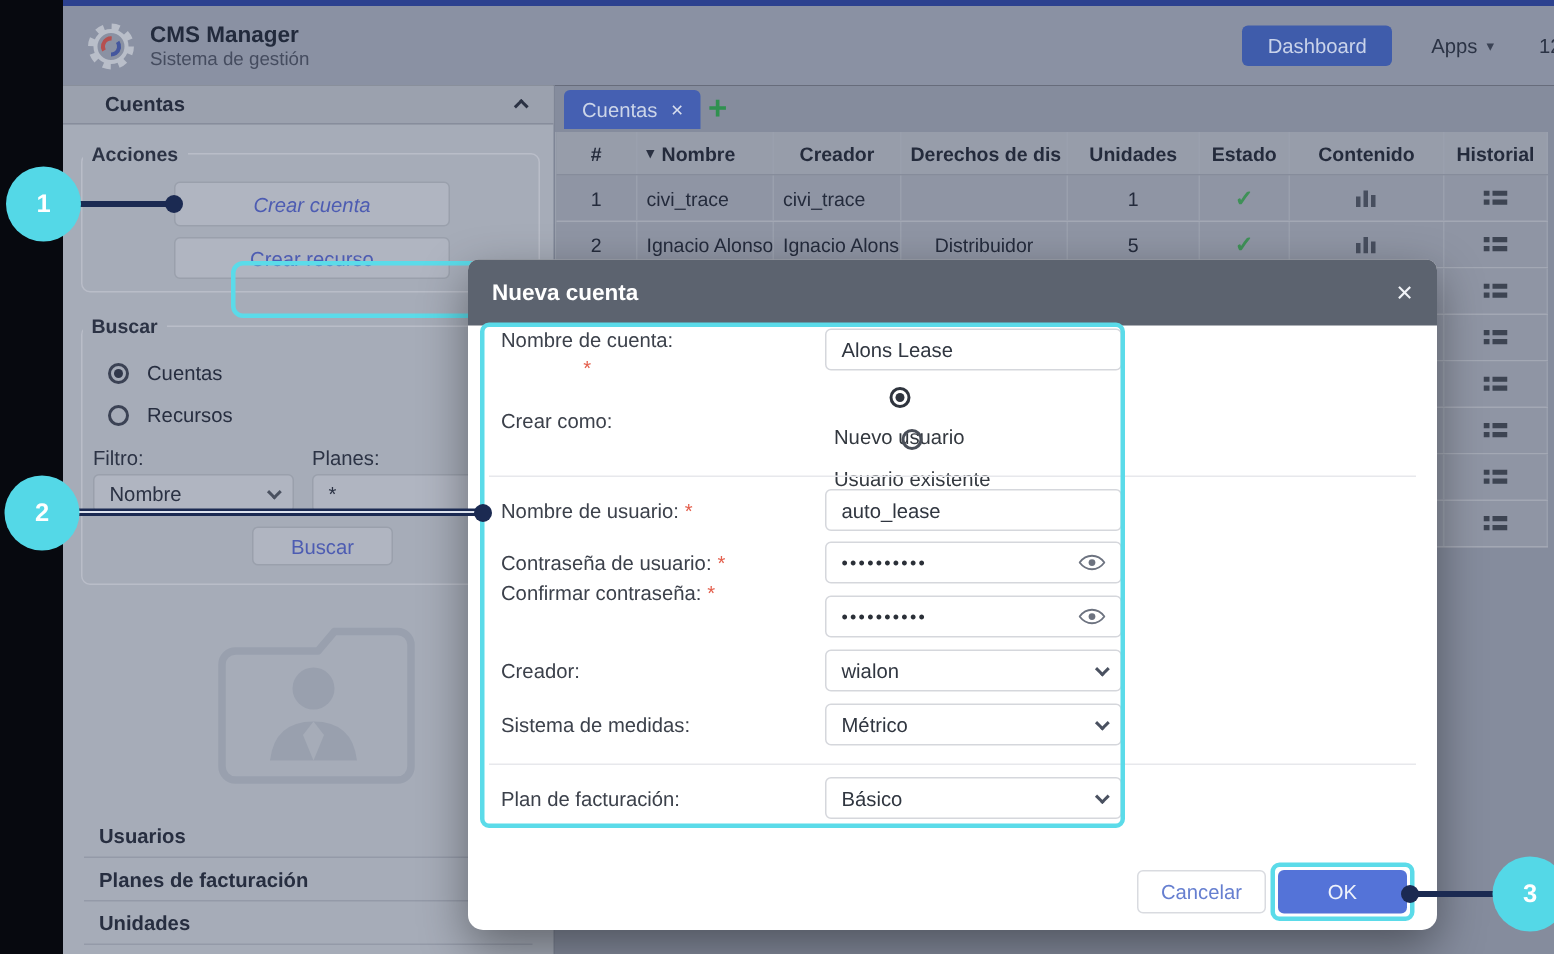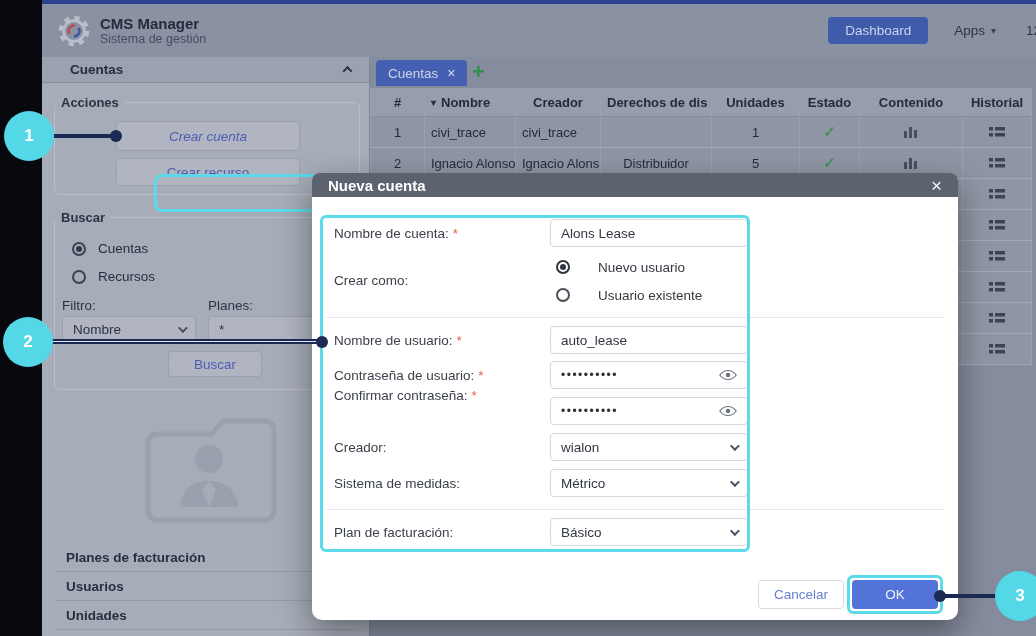--- a/index.html
+++ b/index.html
@@ -79,36 +79,36 @@
   .co-line { position:absolute; height:4px; background:#1b2a52; z-index:290; }
   .co-line.core { height:5px; background:linear-gradient(180deg,#1b2a52 0 38%,#dde3ef 38% 62%,#1b2a52 62% 100%); }
   .co-dot { position:absolute; width:12px; height:12px; border-radius:50%; background:#1b2a52; z-index:295; }
   .co-circle { position:absolute; width:50px; height:50px; border-radius:50%; background:#54d8e7;
                color:#fff; font-size:17px; font-weight:700; display:flex; align-items:center;
                justify-content:center; z-index:300; }
 
   
   .modal { position:absolute; left:312px; top:173px; width:646px; height:447px; background:#fff;
            border-radius:7px 7px 10px 10px; box-shadow:0 12px 32px rgba(0,0,0,.4); z-index:100; }
-  .m-head { height:24px; background:#5c636f; border-radius:7px 7px 0 0; display:flex; align-items:center;
+  .m-head { height:44px; background:#5c636f; border-radius:7px 7px 0 0; display:flex; align-items:center;
             padding:0 16px; color:#fff; font-size:15px; font-weight:700; }
   .m-close { margin-left:auto; color:#f2f4f8; font-size:19px; font-weight:400; line-height:1; }
   .m-hl { position:absolute; left:8px; top:42px; width:430px; height:337px; border:3px solid #5bdbe9;
           border-radius:6px; pointer-events:none; z-index:5; }
   .f-label { position:absolute; left:22px; height:28px; display:flex; align-items:center;
              font-size:13.5px; color:#3c414b; gap:4px; }
   .req { color:#e4604e; }
   .f-ctl { position:absolute; left:238px; width:198px; height:28px; border:1px solid #d5d7dc;
            border-radius:4px; background:#fff; font-size:13.5px; color:#303640;
            display:flex; align-items:center; padding:0 10px; }
   .f-ctl.sel { justify-content:space-between; }
   .f-ctl .dots { letter-spacing:1.5px; font-size:12px; color:#2b3038; }
   .f-ctl .eye { margin-left:auto; }
-  .m-radio { position:absolute; left:244px; display:flex; align-items:center; gap:28px;
-             font-size:13.5px; color:#33383f; height:18px; }
+  .m-radio { position:absolute; left:244px; display:flex; align-items:center; gap:12px;
+             font-size:13.5px; color:#33383f; height:18px;flex-direction:column; }
   .m-rdo { width:14px; height:14px; border-radius:50%; border:2px solid #4a4f59; position:relative; flex:0 0 auto; }
   .m-rdo.on { border-color:#2f343e; }
   .m-rdo.on::after { content:""; position:absolute; left:2px; top:2px; width:6px; height:6px;
                      border-radius:50%; background:#2f343e; }
   .m-div { position:absolute; left:14px; right:14px; height:1px; background:#e7e8ec; }
   .m-btn { position:absolute; height:29px; width:86px; border-radius:4px; font-size:13.5px;
            display:flex; align-items:center; justify-content:center; }
   .m-cancel { left:446px; top:407px; background:#fff; border:1px solid #d9dbe0; color:#667fd0; }
   .m-ok { left:540px; top:407px; background:#5473d8; border:none; color:#eef2fb; }
   .m-ok-hl { position:absolute; left:535px; top:402px; width:96px; height:39px; border:3px solid #5bdbe9;
@@ -182,24 +182,24 @@
       <svg width="150" height="130" viewBox="0 0 150 130">
         <path d="M14 46 a9 9 0 0 1 9-9 h55 l11-13 h42 a9 9 0 0 1 9 9 v81 a9 9 0 0 1-9 9 H23 a9 9 0 0 1-9-9 z" fill="none" stroke="#99a0ae" stroke-width="5" stroke-linejoin="round"></path>
         <circle cx="75" cy="62" r="14" fill="#99a0ae"></circle>
         <path d="M46 110 q3-26 29-26 t29 26 z" fill="#99a0ae"></path>
         <path d="M75 84 l7 9 -7 17 -7-17 z" fill="#a6acb8"></path>
       </svg>
     </div>
 
     <div class="side-list">
       <div class="side-item">
-        <span>Planes de facturación</span>
+        <span>Usuarios</span>
       </div>
       <div class="side-item">
-        <span>Usuarios</span>
+        <span>Planes de facturación</span>
       </div>
       <div class="side-item">
         <span>Unidades</span>
       </div>
     </div>
   </div>
 
   <div class="main">
     <div class="tab">
       <span>Cuentas</span>
@@ -379,21 +379,21 @@
     </div>
   </div>
 
   <div class="modal">
     <div class="m-head">
       <span>Nueva cuenta</span>
       <span class="m-close">×</span>
     </div>
     <div class="m-hl"></div>
 
-    <div class="f-label" style="top:46px;">
+    <div class="f-label" style="top:46px;flex-direction:column;">
       <span>Nombre de cuenta:</span>
         <span class="req">*</span>
     </div>
     <div class="f-ctl" style="top:46px;">
       <span>Alons Lease</span>
     </div>
 
     <div class="f-label" style="top:93px;">
       <span>Crear como:</span>
     </div>

